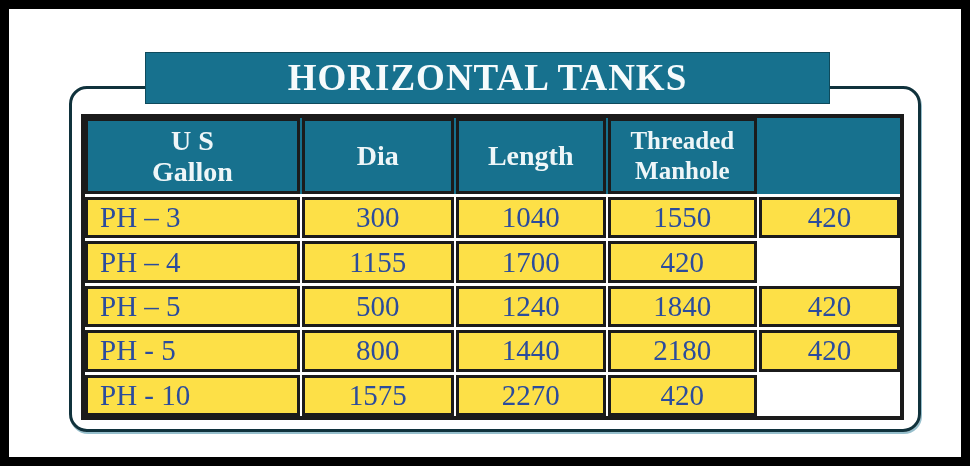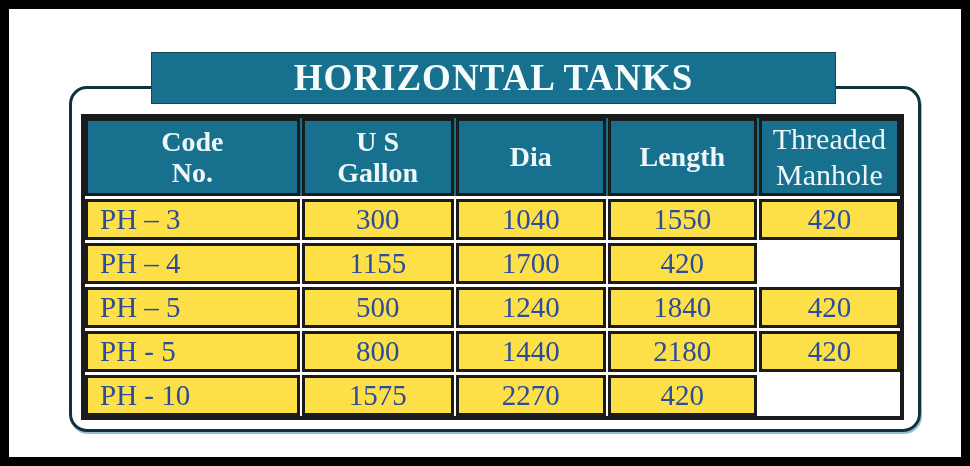--- a/index.html
+++ b/index.html
@@ -26,21 +26,21 @@
     height: 346px;
     box-sizing: border-box;
     border: 3px solid #10323c;
     border-radius: 18px;
     background: transparent;
     box-shadow: 1px 2px 0 rgba(23,113,142,0.45);
   }
   
   .banner {
     position: absolute;
-    left: 142px;
+    left: 136px;
     top: 43px;
     width: 685px;
     height: 52px;
     background: #17718e;
     border: 1px solid #0e4a5c;
     box-sizing: border-box;
     display: flex;
     align-items: center;
     justify-content: center;
     z-index: 3;
@@ -93,22 +93,22 @@
   .row.header .cell {
     background: #17718e;
     color: #eef6f8;
     font-weight: bold;
     font-size: 28px;
     line-height: 1.12;
     text-align: center;
     white-space: pre-line;
   }
   .row.header .cell.hdr-small {
-    font-weight: normal;
-    font-size: 30px;
+    font-weight: bold;
+    font-size: 25px;
     line-height: 1.2;
   }
   .row.data .cell {
     background: #fde047;
     color: #2b4c9d;
     font-size: 29px;
     line-height: 1;
   }
   .row.data .cell.code {
     justify-content: flex-start;
@@ -122,22 +122,20 @@
 
   <div class="panel"></div>
 
   <div class="banner">
     <span class="title">HORIZONTAL TANKS</span>
   </div>
 
   <div class="tbl">
 
     <div class="row header">
-      <div class="cell">Code
-No.</div>
       <div class="cell">U S
 Gallon</div>
       <div class="cell">Dia</div>
       <div class="cell">Length</div>
       <div class="cell hdr-small">Threaded
 Manhole</div>
     </div>
 
     <div class="row data">
       <div class="cell code">PH – 3</div>

